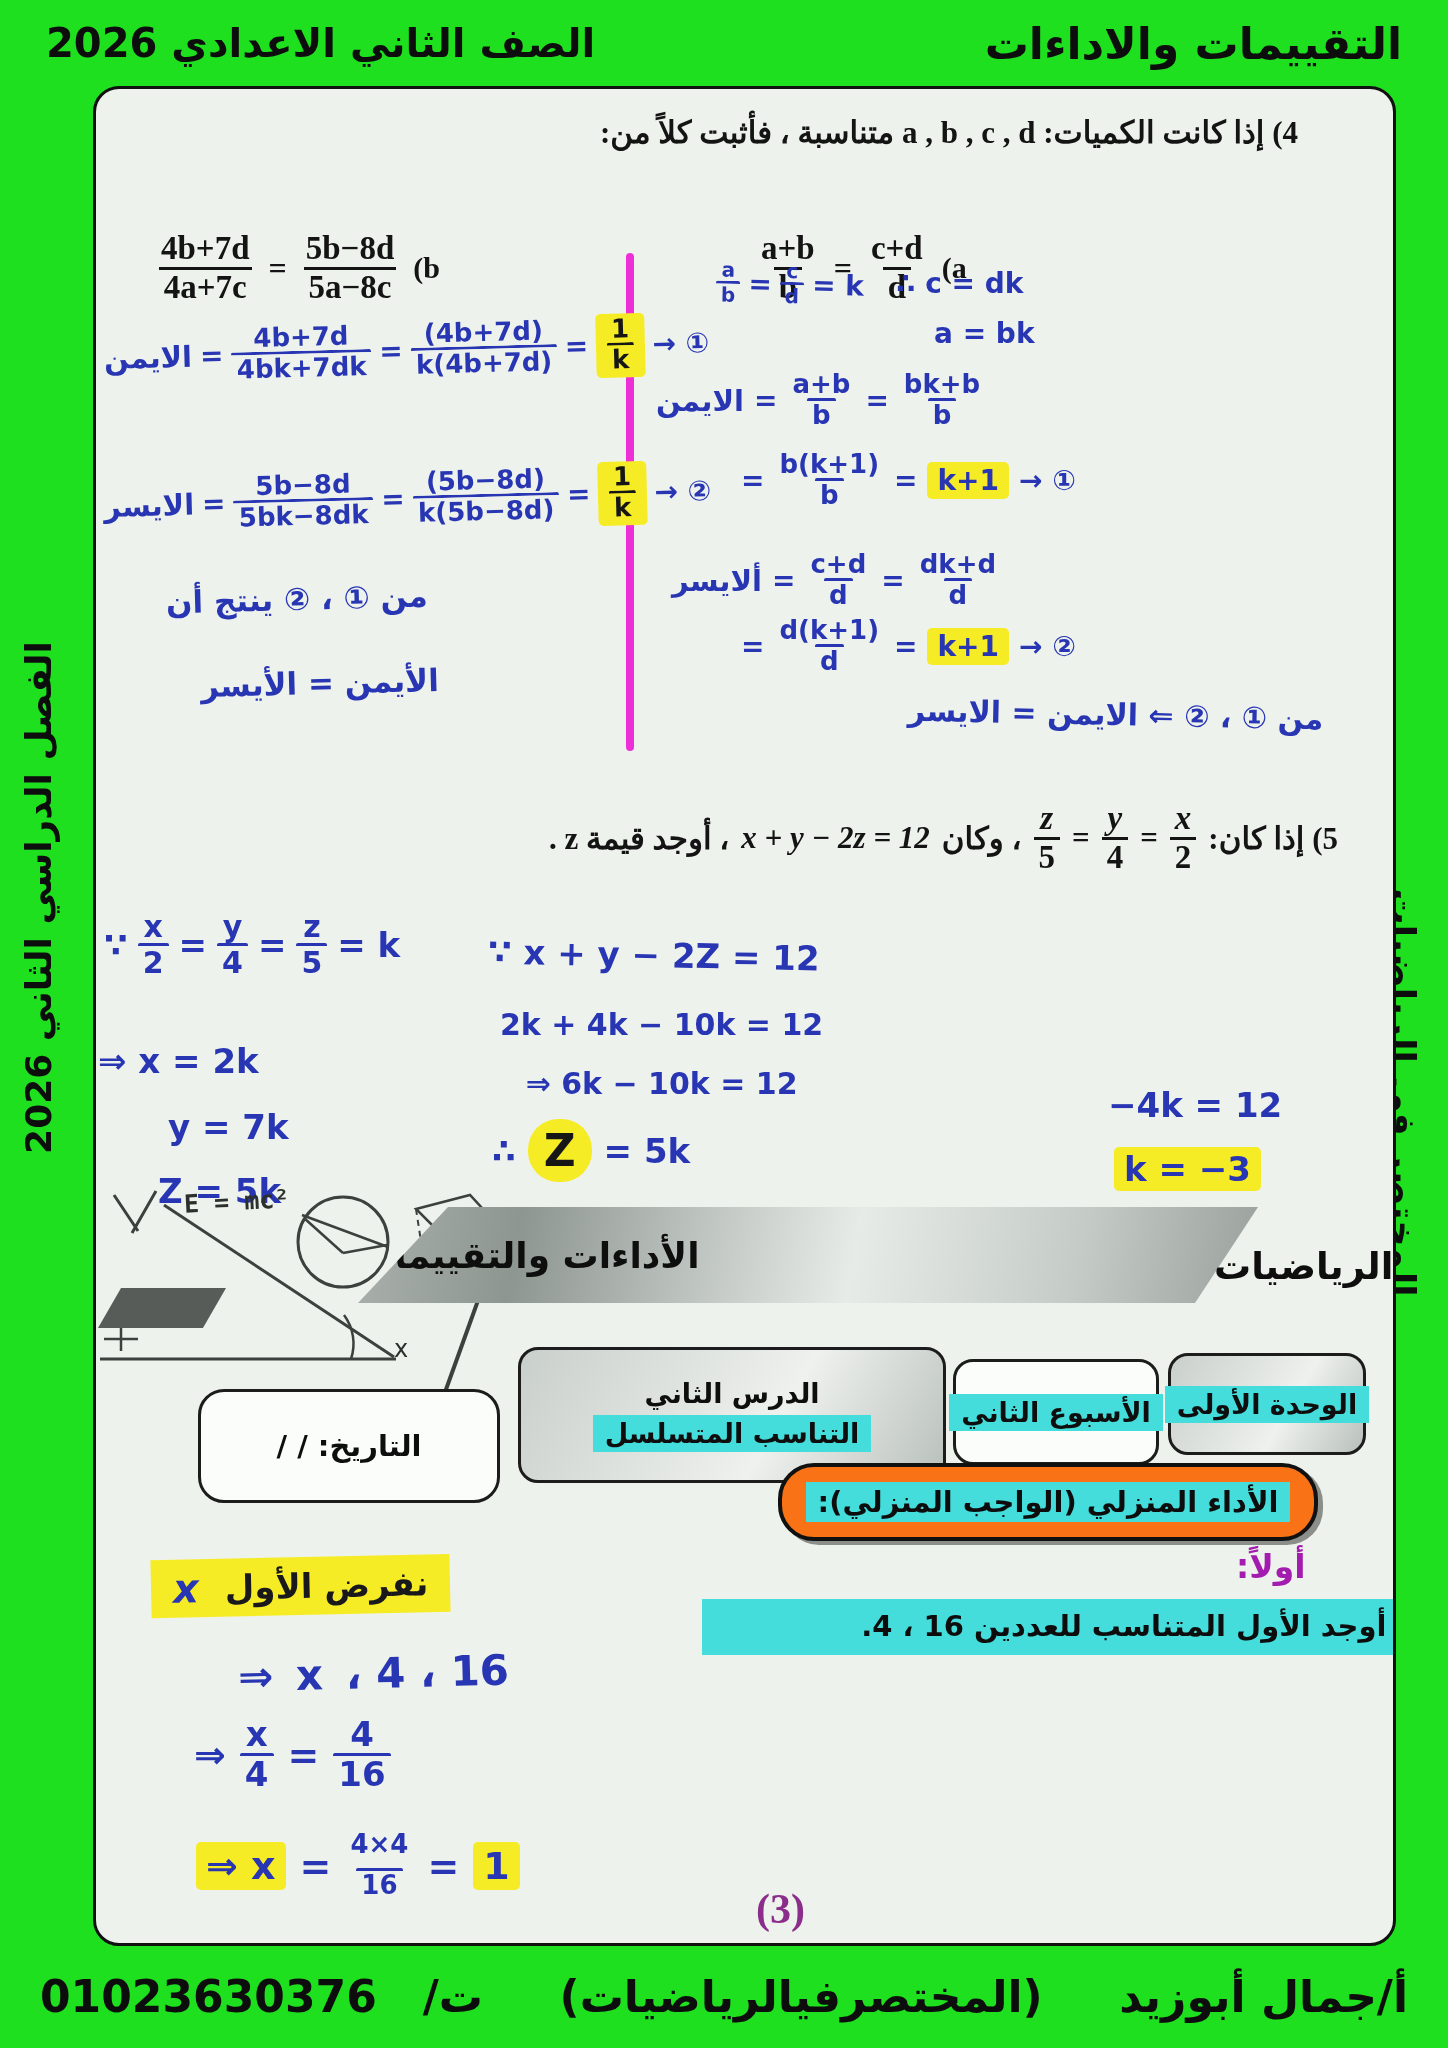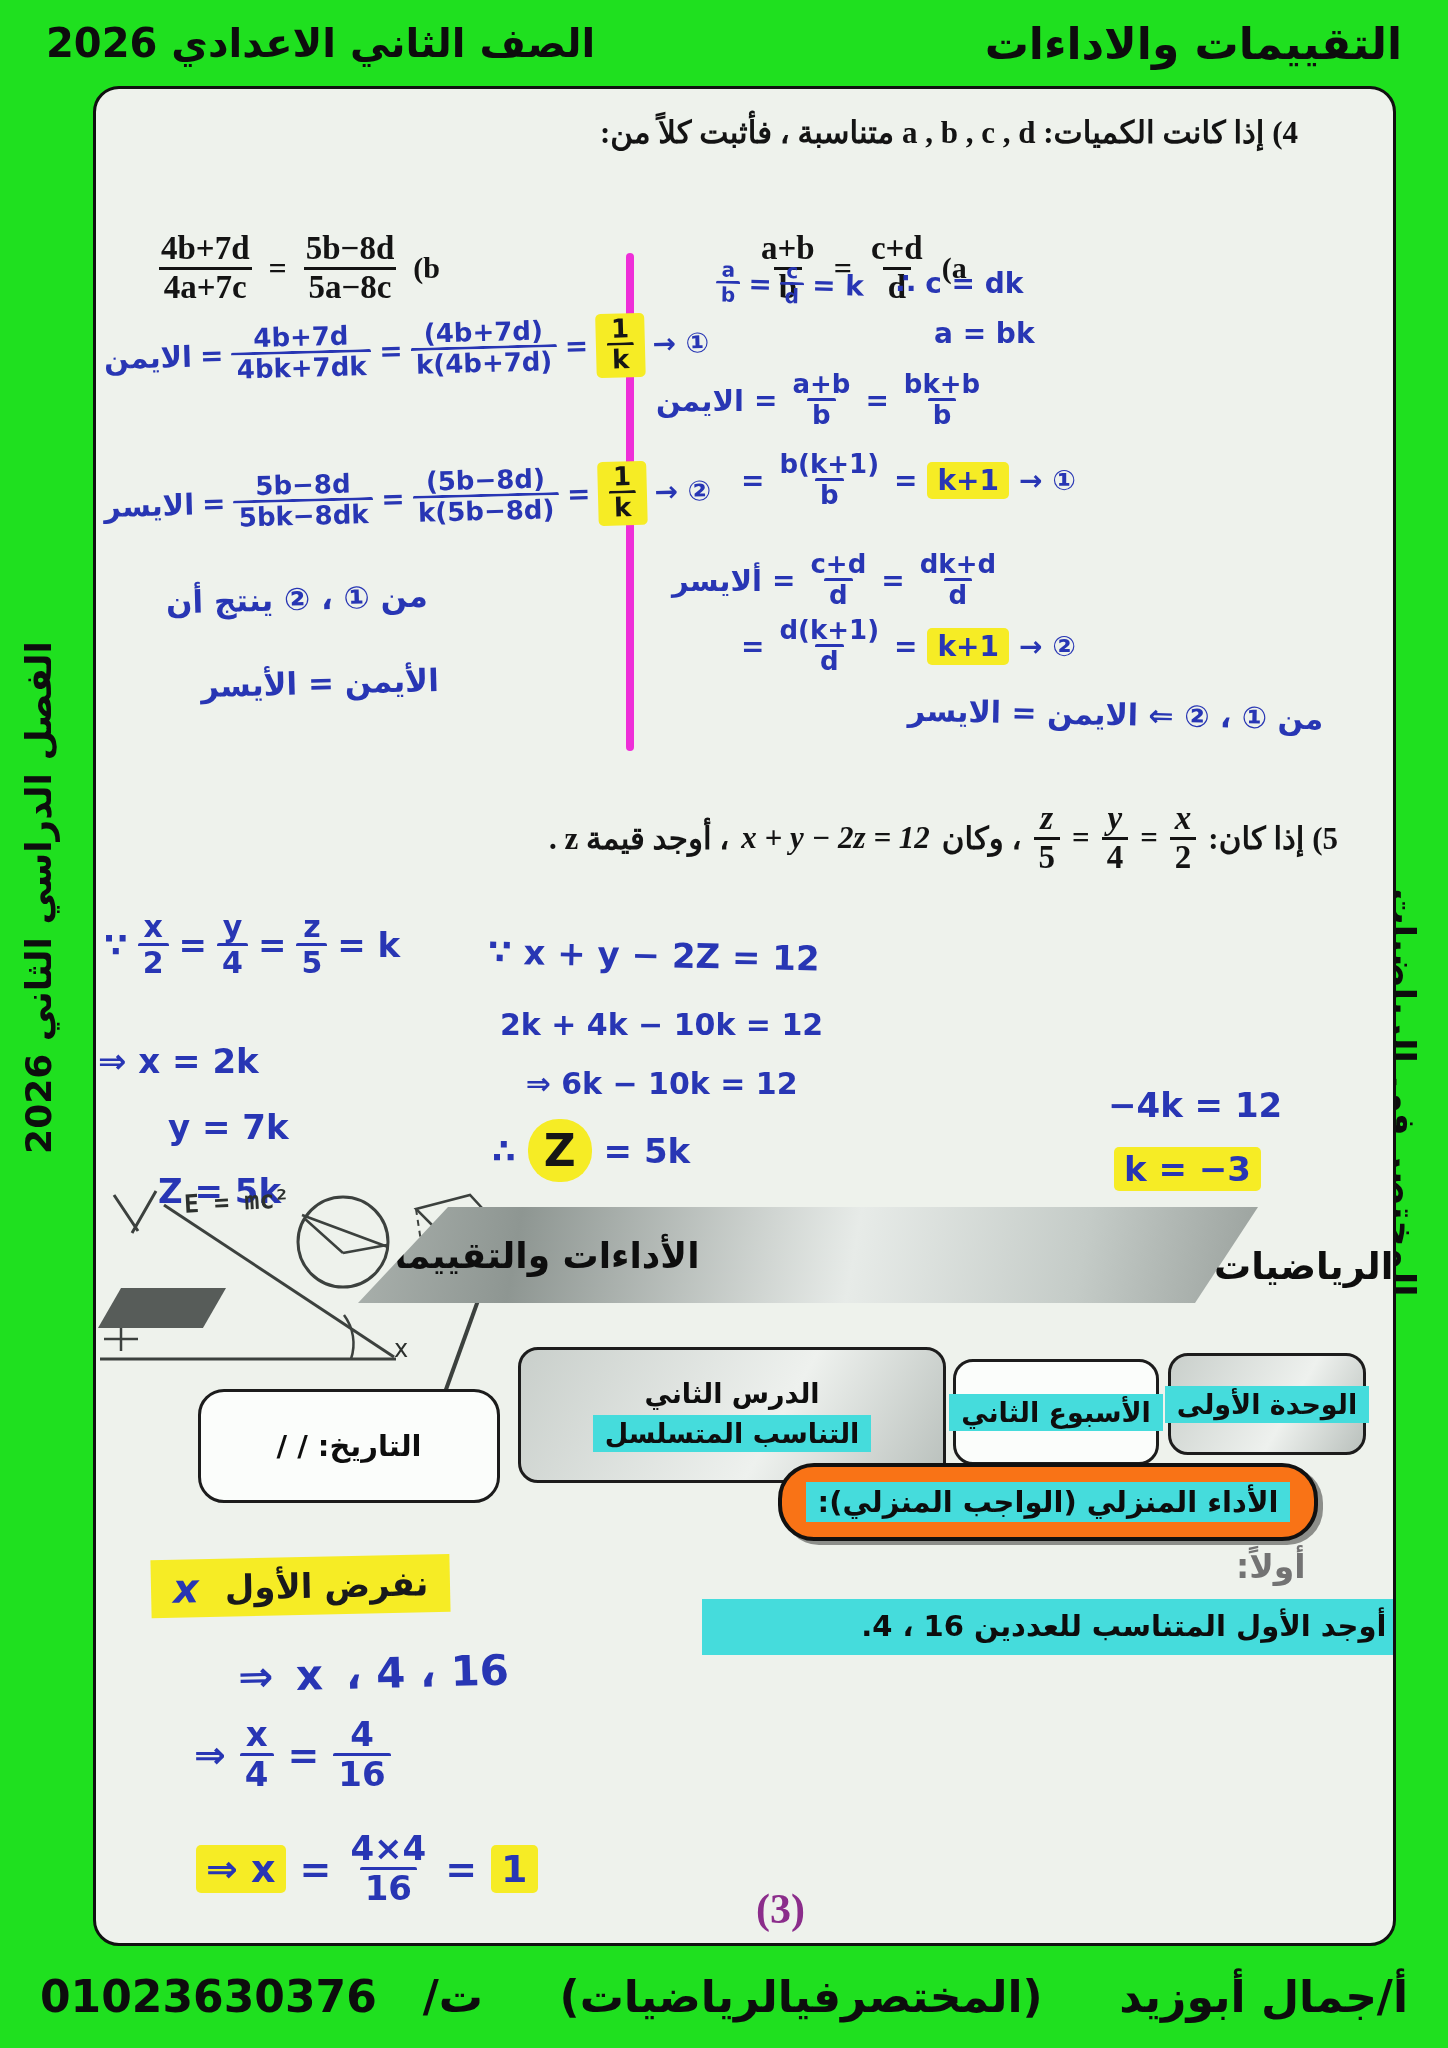--- a/index.html
+++ b/index.html
@@ -52,21 +52,21 @@
   .darkpar{position:absolute;left:2px;top:1199px;width:128px;height:40px;background:#575c59;clip-path:polygon(18% 0,100% 0,82% 100%,0 100%);}
   .subject{position:absolute;left:1118px;top:1156px;font-size:37px;font-weight:900;color:#0e0e0e;direction:rtl;}
 
   .ibox{position:absolute;border:3px solid #1c1c1c;border-radius:20px;background:#fbfdfb;display:flex;flex-direction:column;align-items:center;justify-content:center;gap:6px;}
   .ibox .lab{font-size:27px;font-weight:900;color:#0e0e0e;direction:rtl;white-space:nowrap;}
   .grad{background:linear-gradient(120deg,#c9cfcb,#eef1ee 60%,#b9c0bc);}
 
   .pill{position:absolute;left:682px;top:1374px;width:532px;height:70px;border:4px solid #111;border-radius:36px;display:flex;align-items:center;justify-content:center;box-shadow:5px 4px 0 rgba(20,20,20,.45);background:#f97316;}
   .pill .lab{font-size:29px;font-weight:900;color:#0d0d0d;direction:rtl;}
 
-  .first{position:absolute;left:1140px;top:1458px;font-size:33px;font-weight:900;color:#737373;direction:rtl;}
+  .first{position:absolute;left:1140px;top:1458px;font-size:33px;font-weight:900;color:#a21caf;direction:rtl;}
   .note{position:absolute;left:55px;top:1468px;background:#f6ec25;padding:6px 22px;display:flex;direction:rtl;align-items:center;gap:26px;transform:rotate(-1.2deg);}
   .note .ar{font-size:34px;font-weight:700;color:#19191c;}
   .note .x{font-size:40px;color:#2836b4;font-style:italic;font-weight:700;}
   .q1line{position:absolute;left:606px;top:1510px;width:746px;background:#45dcdc;padding:10px 18px 12px;font-size:29px;font-weight:900;color:#0d0d0d;direction:rtl;box-sizing:border-box;}
 
   .pagenum{position:absolute;left:660px;top:1796px;font-size:42px;font-weight:700;color:#8b2d8b;font-family:"Liberation Serif",serif;}
 
   .doodle{position:absolute;left:0;top:1098px;width:420px;height:230px;color:#3c413e;}
   .doodle .fml{position:absolute;left:88px;top:0px;font-size:25px;font-weight:600;color:#2c302d;transform:rotate(-3deg);font-family:"DejaVu Sans Mono",monospace;}
   .doodle .xl{position:absolute;left:298px;top:148px;font-size:24px;color:#2c302d;}
@@ -337,21 +337,21 @@
         </span>
       <span>=</span>
       <span class="hf" style="font-size:34px;">
           <span class="num">4</span>
           <span class="den">16</span>
         </span>
     </div>
     <div class="row hw" style="left:100px;top:1742px;gap:14px;font-size:38px;">
       <span class="hl">⇒ x</span>
       <span>=</span>
-      <span class="hf" style="font-size:34px;">
+      <span class="hf" style="font-size:26px;gap:10px;">
           <span class="num">4×4</span>
           <span class="den">16</span>
         </span>
       <span>=</span>
       <span class="hl">1</span>
     </div>
 
     <div class="pagenum">(3)</div>
   </div>
 

